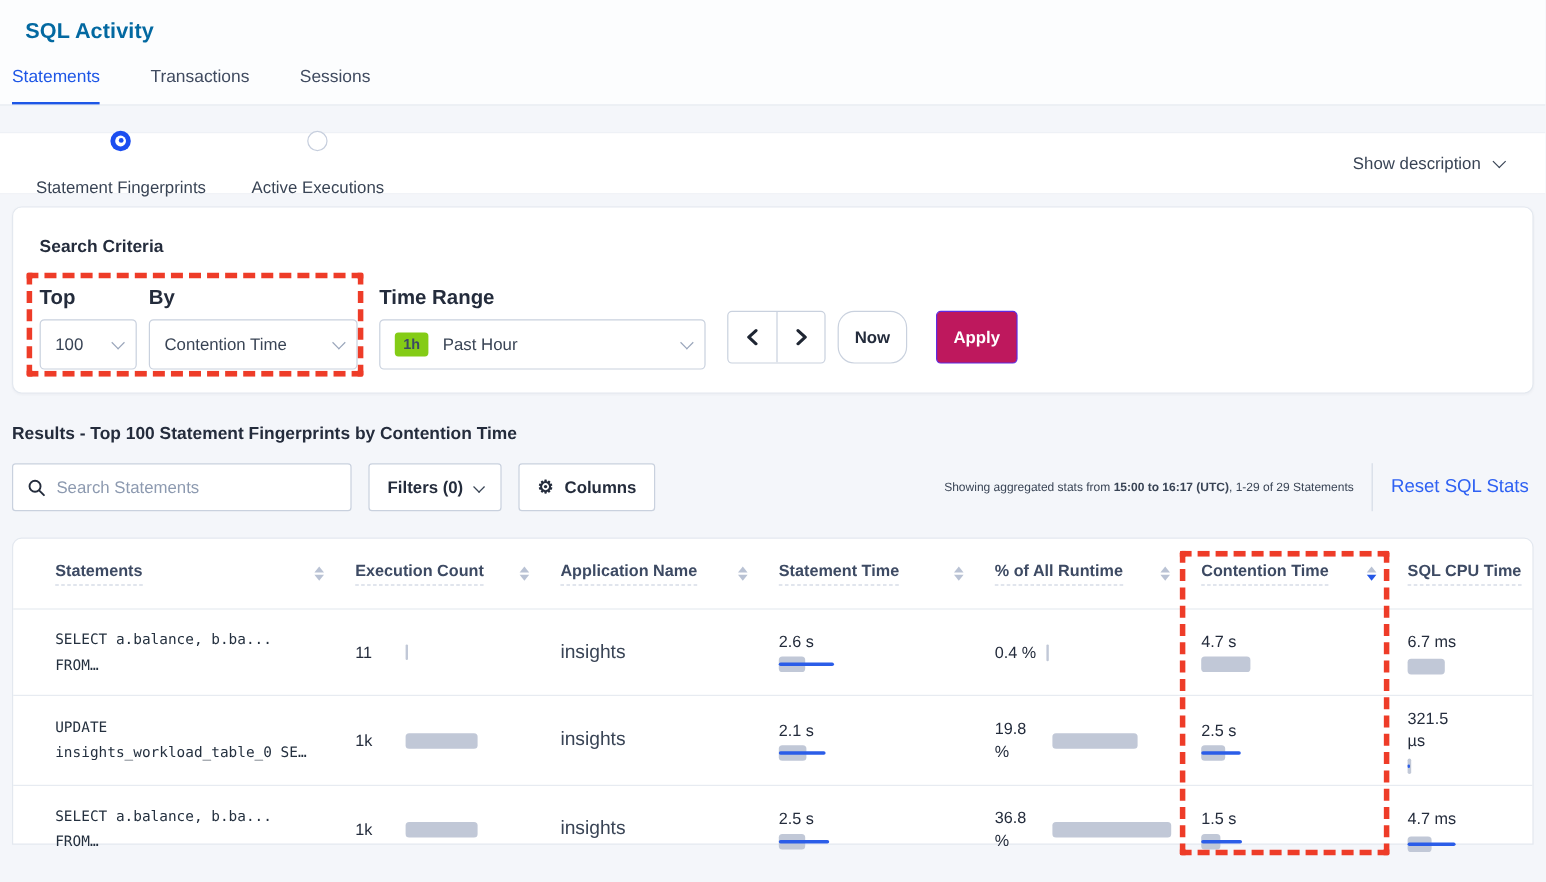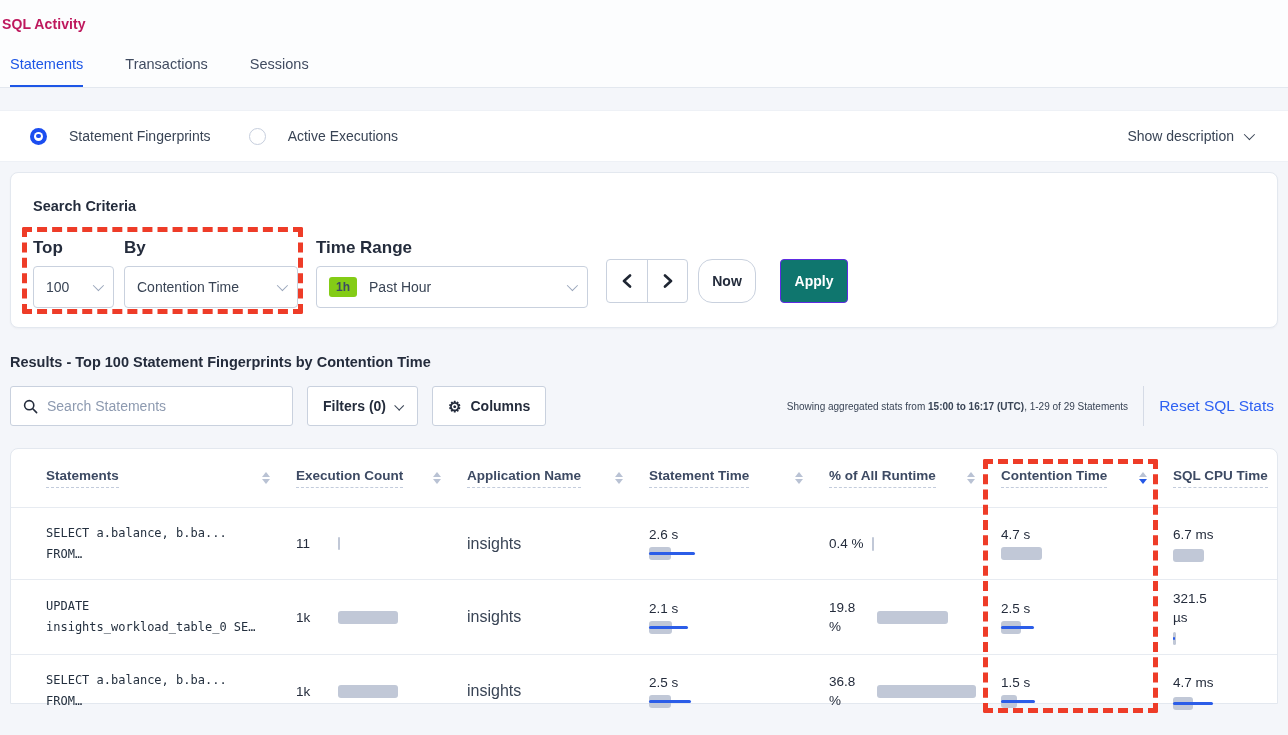--- a/index.html
+++ b/index.html
@@ -3,28 +3,28 @@
 <meta charset="utf-8">
 <style>
   * { box-sizing: border-box; margin: 0; padding: 0; }
   html,body { width:1288px; height:735px; overflow:hidden; }
   body {
     font-family:"Liberation Sans", sans-serif;
     background:#f4f6fa; color:#242c3c; position:relative;
   }
   
   .top-header { background:#fcfdfe; height:88px; position:relative; border-bottom:1px solid #e3e8ef; }
-  .page-title { font-size:14px; font-weight:700; color:#be185d; padding:16px 0 0 2px; letter-spacing:.1px; }
+  .page-title { font-size:18px; font-weight:700; color:#0369a1; padding:16px 0 0 21px; letter-spacing:.1px; }
   .tabs { position:absolute; left:10px; bottom:0; display:flex; gap:42px; }
   .tab { font-size:14.5px; color:#404b60; padding-bottom:13px; cursor:pointer; border-bottom:2px solid transparent; }
   .tab.active { color:#1d56e6; border-bottom-color:#1d56e6; }
   
   .toggle-strip { margin-top:22px; background:#fff; height:52px; display:flex; align-items:center; padding:0 36px 0 30px; border-top:1px solid #eef1f6; border-bottom:1px solid #eef1f6; }
   .radio-group { display:flex; gap:38px; }
-  .radio-item { display:flex; align-items:center; gap:22px; cursor:pointer; }
+  .radio-item { display:flex; align-items:center; gap:22px; cursor:pointer;flex-direction:column; }
   .radio-outer { width:17px; height:17px; border-radius:50%; border:1.5px solid #c6cedd; background:#fff; display:flex; align-items:center; justify-content:center; }
   .radio-outer.selected { border:none; background:#1b4df0; }
   .radio-mid { width:9px; height:9px; border-radius:50%; background:#fff; display:flex; align-items:center; justify-content:center; }
   .radio-dot { width:4.5px; height:4.5px; border-radius:50%; background:#1b4df0; }
   .radio-label { font-size:14px; color:#394455; }
   .show-desc { margin-left:auto; display:flex; align-items:center; gap:10px; cursor:pointer; }
   .show-desc span { font-size:14px; color:#394455; }
   .chev { width:8px; height:8px; border-right:1.8px solid #394455; border-bottom:1.8px solid #394455; transform:rotate(45deg) translateY(-2px); }
   .chev.gray { border-color:#9aa6bb; }
   
@@ -34,21 +34,21 @@
   .field { display:flex; flex-direction:column; }
   .field-label { font-size:17px; font-weight:700; color:#242c3c; margin-bottom:8px; }
   .select { height:42px; border:1px solid #c9d1de; border-radius:4px; background:#fff; display:flex; align-items:center; padding:0 12px; cursor:pointer; }
   .select .val { font-size:14px; color:#394455; }
   .select .chev { margin-left:auto; }
   .badge-1h { background:#84cc16; border-radius:3px; font-size:12px; font-weight:700; color:#3c4a63; padding:3px 7px; margin-right:12px; }
   .arrow-group { display:flex; height:44px; border:1px solid #c9d1de; border-radius:4px; background:#fff; overflow:hidden; margin-top:0; }
   .arrow-btn { width:40px; display:flex; align-items:center; justify-content:center; cursor:pointer; }
   .arrow-btn + .arrow-btn { border-left:1px solid #c9d1de; }
   .btn { height:44px; border:1px solid #c9d1de; border-radius:4px; background:#fff; font-size:14px; font-weight:700; color:#242c3c; display:flex; align-items:center; justify-content:center; cursor:pointer; }
-  .btn.apply { background:#0f766e; border-color:#5e2be2; color:#fff; }
+  .btn.apply { background:#be185d; border-color:#5e2be2; color:#fff; }
   
   .results-heading { margin:26px 0 0 10px; font-size:14.5px; font-weight:700; color:#242c3c; }
   .controls-row { margin:16px 10px 0 10px; display:flex; align-items:center; }
   .search-box { width:283px; height:40px; background:#fff; border:1px solid #c9d1de; border-radius:3px; display:flex; align-items:center; padding:0 10px 0 12px; gap:9px; }
   .search-box input { border:none; outline:none; flex:1; font-size:14px; font-family:"Liberation Sans",sans-serif; color:#394455; background:transparent; }
   .search-box input::placeholder { color:#8d9ab0; }
   .ctl-btn { margin-left:14px; height:40px; background:#fff; border:1px solid #c9d1de; border-radius:3px; padding:0 15px; display:flex; align-items:center; gap:9px; font-size:14px; font-weight:700; color:#242c3c; cursor:pointer; }
   .gear { font-size:15px; color:#242c3c; line-height:1; }
   .stats-wrap { margin-left:auto; display:flex; align-items:center; }
   .stats-text { font-size:10px; color:#394455; }

